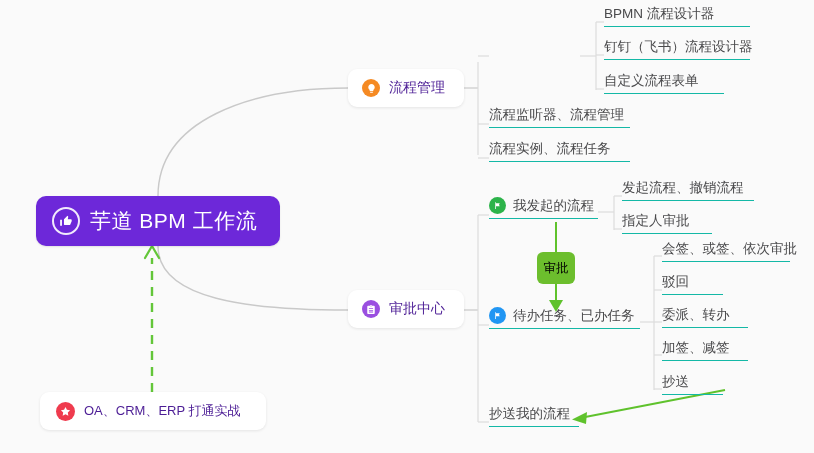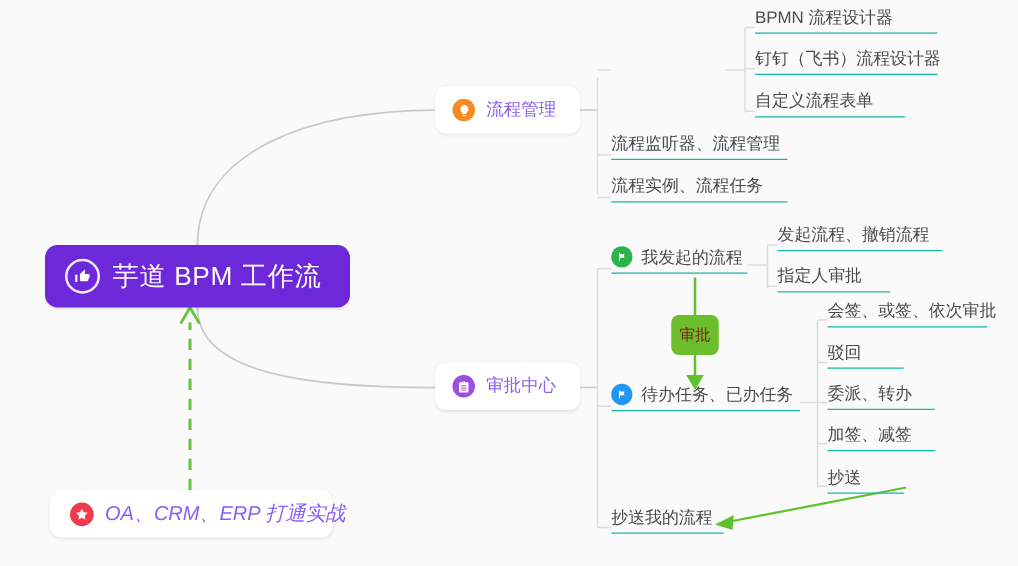--- a/index.html
+++ b/index.html
@@ -53,21 +53,21 @@
   .card-node {
     position: absolute;
     background: #ffffff;
     border-radius: 9px;
     box-sizing: border-box;
     display: flex;
     align-items: center;
     box-shadow: 0 1px 3px rgba(0,0,0,0.09);
   }
   .card-label {
-    color: #8b5cf6;
+    color: #4c1d95;
     font-size: 14px;
     white-space: nowrap;
     margin-left: 9px;
   }
 
   
   .leaf-node {
     position: absolute;
     display: flex;
     align-items: flex-end;
@@ -90,21 +90,21 @@
   .badge-node {
     position: absolute;
     background: #6cbe2d;
     border-radius: 6px;
     display: flex;
     align-items: center;
     justify-content: center;
     box-sizing: border-box;
   }
   .badge-text {
-    color: #7f1d1d;
+    color: #000000;
     font-size: 12.5px;
     white-space: nowrap;
   }
 
   
   .icon-circle {
     width: 20px;
     height: 20px;
     border-radius: 50%;
     display: inline-flex;
@@ -281,16 +281,16 @@
   <div class="leaf-node" style="left:489px; top:408px; width:90px; height:19px;">
     <span class="leaf-text">抄送我的流程</span>
   </div>
 
   <div class="card-node" style="left:40px; top:392px; width:226px; height:38px; padding-left:16px;">
     <span class="icon-circle" style="background:#ef3b4e; width:19px; height:19px;">
       <svg width="11" height="11" viewBox="0 0 24 24" fill="#ffffff">
         <path d="M12 2l3.1 6.3 6.9 1-5 4.9 1.2 6.9L12 17.8 5.8 21.1 7 14.2l-5-4.9 6.9-1z"></path>
       </svg>
     </span>
-    <span class="card-label" style="font-size:16px;font-style:italic;">OA、CRM、ERP 打通实战</span>
+    <span class="card-label" style="font-size:13px;">OA、CRM、ERP 打通实战</span>
   </div>
 
 </div>
 
 </body></html>

